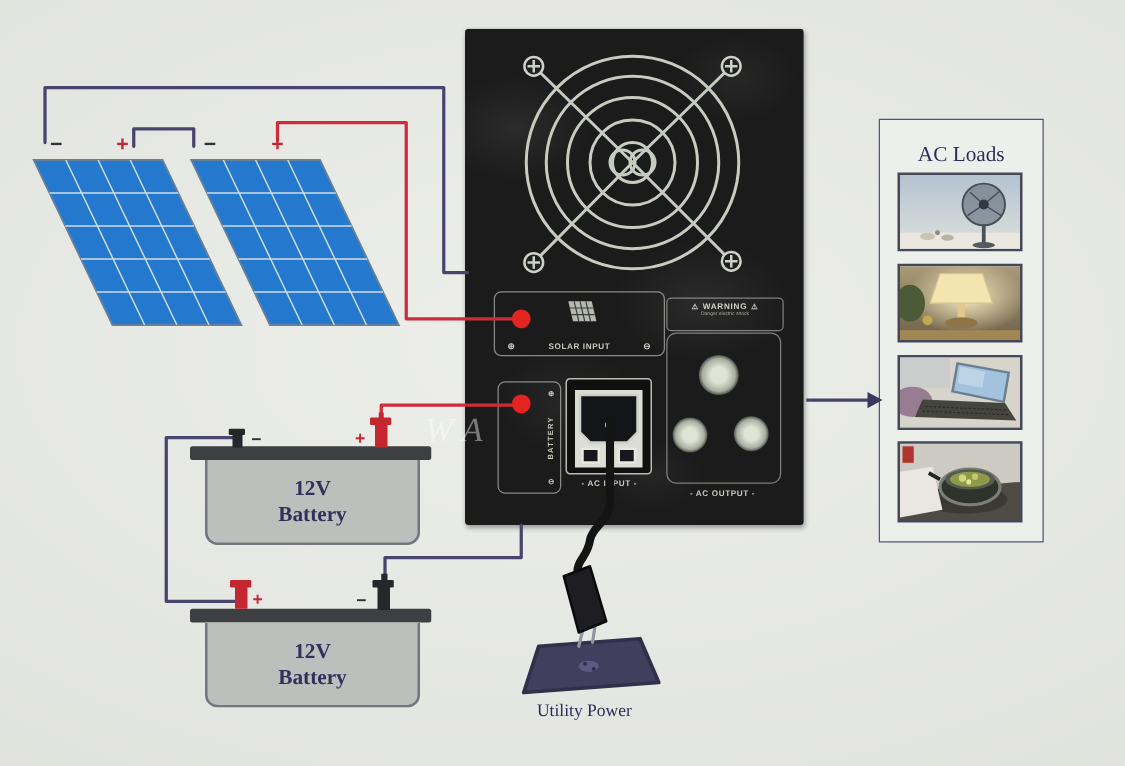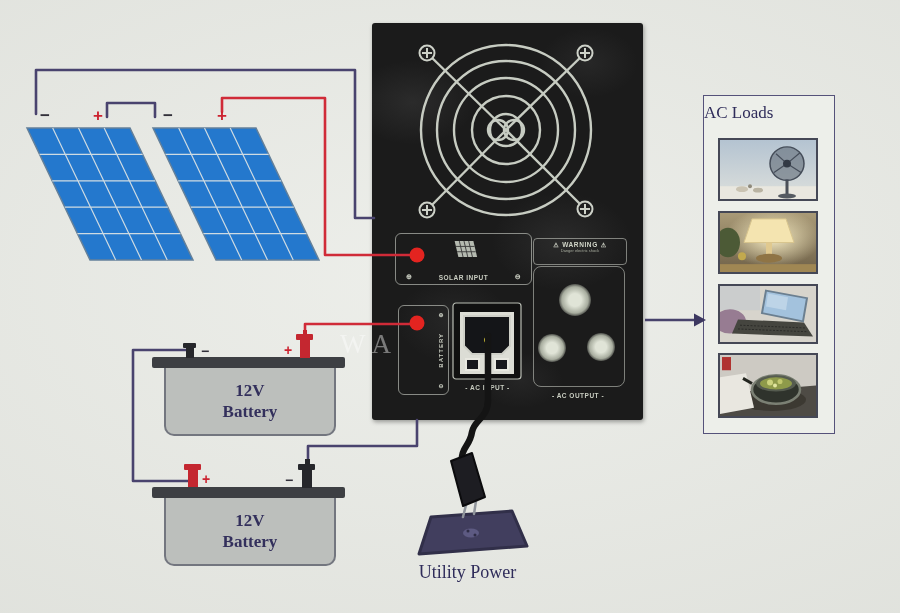--- a/index.html
+++ b/index.html
@@ -57,30 +57,30 @@
   
   .term{position:absolute;z-index:6;transform:translate(-50%,-50%);font-family:"Liberation Sans", sans-serif;
     font-weight:bold;font-size:17px;color:#32303a;}
   .term.pos{color:#cc2330;}
   .term.small{font-size:14px;}
   
   .caption{position:absolute;z-index:3;text-align:center;color:#2f2c5a;font-size:17px;}
   
   .loads{position:absolute;left:703px;top:95px;width:130px;height:337px;z-index:2;
     background:#edefea;border:1.5px solid #55527a;}
-  .loads-title{margin-top:7px;color:#2f2c5a;font-size:17px;}
+  .loads-title{margin-top:18px;text-align:center;color:#2f2c5a;font-size:17px;}
   .load-img{position:absolute;left:14px;width:100px;border:2px solid #454856;
     box-shadow:inset 0 0 0 1px #d8dad5;box-sizing:border-box;}
   .load-img svg{display:block;width:100%;height:100%;}
   .li1{top:42px;height:63px;}
   .li2{top:115px;height:63px;}
   .li3{top:188px;height:60px;}
   .li4{top:257px;height:65px;}
   
-  .watermark{position:absolute;left:340px;top:329px;z-index:8;
+  .watermark{position:absolute;left:340px;top:329px;z-index:8;font-style:italic;
     font-size:27px;letter-spacing:9px;color:rgba(255,255,255,.42);text-align:right;}
 </style>
 </head>
 <body>
 
 <div id="scene">
 
   <svg id="overlay" viewBox="0 0 900 613">
 
     <g>
@@ -144,21 +144,21 @@
 
   <span class="term" style="left:45px;top:116px">−</span>
   <span class="term pos" style="left:98px;top:116px">+</span>
   <span class="term" style="left:168px;top:116px">−</span>
   <span class="term pos" style="left:222px;top:116px">+</span>
   <span class="term small" style="left:205px;top:351px">−</span>
   <span class="term small pos" style="left:288px;top:350px">+</span>
   <span class="term small pos" style="left:206px;top:479px">+</span>
   <span class="term small" style="left:289px;top:480px">−</span>
 
-  <div class="caption" style="left:400px;top:562px;width:135px;font-size:18px">Utility Power</div>
+  <div class="caption" style="left:400px;top:562px;width:135px;font-size:14px">Utility Power</div>
 
   <div>
     <div class="bat-bar" style="left:152px;top:357px"></div>
     <div class="bat-body" style="left:164px;top:368px">
       <div>12V</div>
       <div>Battery</div>
     </div>
   </div>
   <div>
     <div class="bat-bar" style="left:152px;top:487px"></div>

